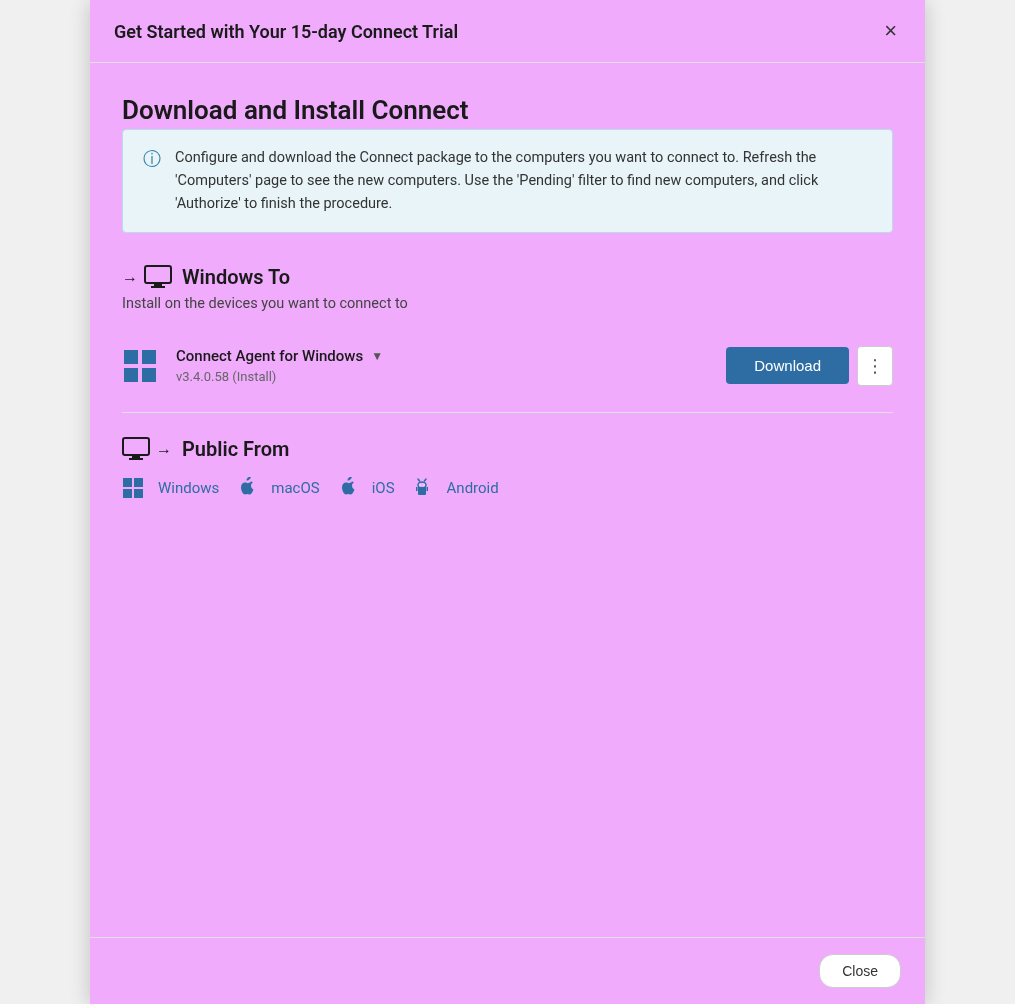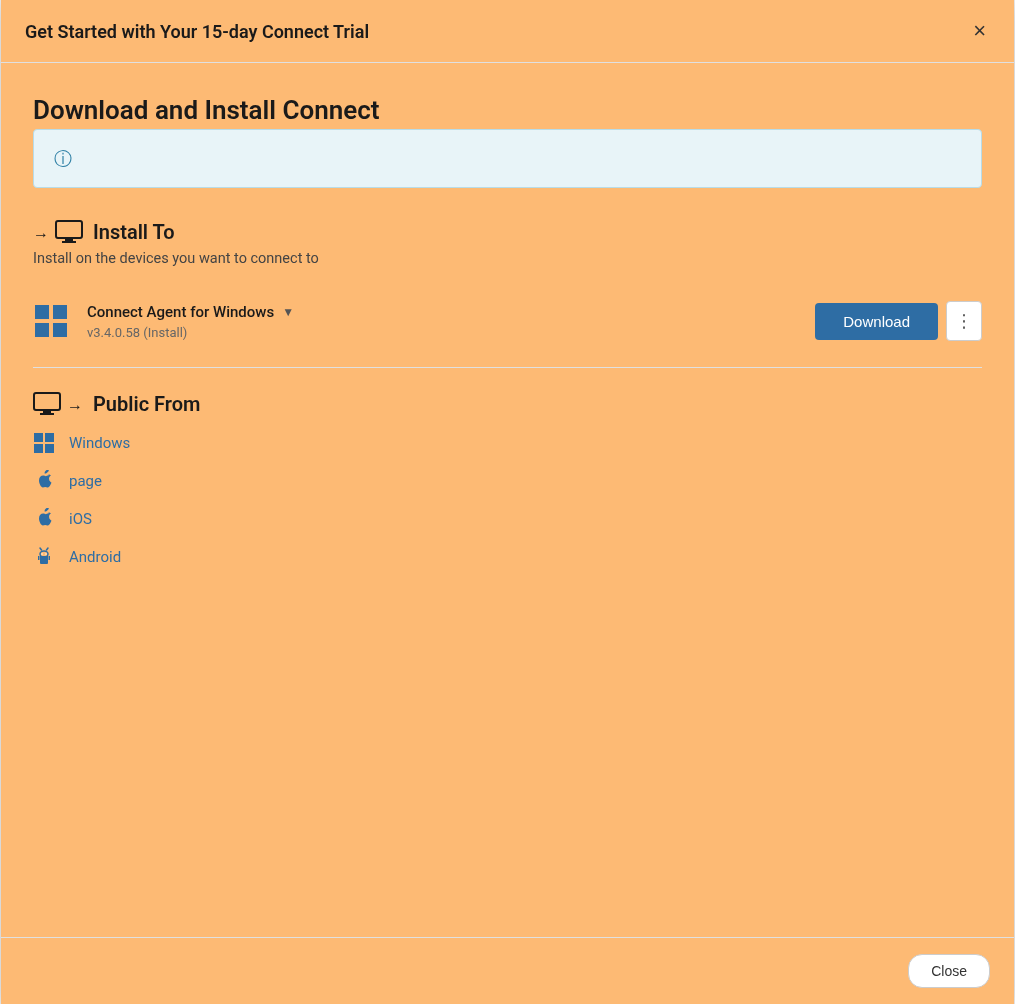--- a/index.html
+++ b/index.html
@@ -5,22 +5,22 @@
     * { box-sizing: border-box; margin: 0; padding: 0; }
     body {
       font-family: -apple-system, BlinkMacSystemFont, 'Segoe UI', Roboto, sans-serif;
       background: #f0f0f0;
       display: flex;
       align-items: center;
       justify-content: center;
       min-height: 100vh;
     }
     .dialog {
-      background: #fdba74;
-      width: 1013px;
+      background: #f0abfc;
+      width: 835px;
       min-height: 1004px;
       position: relative;
       display: flex;
       flex-direction: column;
       box-shadow: 0 2px 20px rgba(0,0,0,0.2);
     }
     .dialog-header {
       display: flex;
       align-items: center;
       justify-content: space-between;
@@ -150,21 +150,21 @@
       border-top: 1px solid #e0e0e0;
       margin: 12px 0 24px;
     }
     .connect-from-section {
       margin-top: 8px;
     }
     .platform-list {
       list-style: none;
       margin-top: 16px;
       display: flex;
-      flex-direction: column;
+      flex-direction: row;
       gap: 16px;
     }
     .platform-item {
       display: flex;
       align-items: center;
       gap: 14px;
     }
     .platform-link {
       color: #2e6da4;
       font-size: 15px;
@@ -209,34 +209,35 @@
     <span class="dialog-header-title">Get Started with Your 15-day Connect Trial</span>
     <button class="close-icon-btn">×</button>
   </div>
 
   <div class="dialog-body">
 
     <h2 class="section-main-title">Download and Install Connect</h2>
 
     <div class="info-banner">
       <span class="info-icon">ⓘ</span>
+      <span class="info-text">Configure and download the Connect package to the computers you want to connect to. Refresh the 'Computers' page to see the new computers. Use the 'Pending' filter to find new computers, and click 'Authorize' to finish the procedure.</span>
     </div>
 
     <div>
       <div class="section-heading">
         <span class="section-icon">
 
           <span style="font-size:16px; margin-right:2px;">→</span>
           <svg width="28" height="24" viewBox="0 0 28 24">
             <rect x="1" y="1" width="26" height="17" rx="2" ry="2" fill="none" stroke="#1a1a1a" stroke-width="2"></rect>
             <rect x="10" y="18" width="8" height="3" fill="#1a1a1a"></rect>
             <rect x="7" y="21" width="14" height="2" fill="#1a1a1a"></rect>
           </svg>
         </span>
-        <span>Install To</span>
+        <span>Windows To</span>
       </div>
       <p class="section-subtitle">Install on the devices you want to connect to</p>
 
       <div class="agent-row">
 
         <div class="winlogo-container">
           <svg width="36" height="36" viewBox="0 0 36 36">
             <rect x="2" y="2" width="14" height="14" fill="#2e6da4"></rect>
             <rect x="20" y="2" width="14" height="14" fill="#2e6da4"></rect>
             <rect x="2" y="20" width="14" height="14" fill="#2e6da4"></rect>
@@ -287,21 +288,21 @@
           </div>
           <a class="platform-link">Windows</a>
         </li>
 
         <li class="platform-item">
           <div class="platform-icon">
             <svg width="22" height="22" viewBox="0 0 22 22" fill="#2e6da4">
               <path d="M15.5 5.5c-1.2 0-2.1.7-2.7.7-.6 0-1.6-.7-2.7-.7-2.1.1-4.1 1.7-4.1 5 0 3.2 2.2 7 3.9 7 .8 0 1.4-.5 2.3-.5s1.4.5 2.3.5c1.7 0 3.6-3.5 3.9-5.1-.1 0-2.4-1-2.4-3.6 0-2.2 1.8-3.2 1.9-3.3-.9-1.3-2.4-1-2.4-1zm-.8-3.5c-.8 1-2.1 1.7-3.1 1.6-.2-1 .4-2.1 1.1-2.8.8-.8 2.1-1.4 3.1-1.4.1 1.1-.3 2.2-1.1 2.6z"></path>
             </svg>
           </div>
-          <a class="platform-link">page</a>
+          <a class="platform-link">macOS</a>
         </li>
 
         <li class="platform-item">
           <div class="platform-icon">
             <svg width="22" height="22" viewBox="0 0 22 22" fill="#2e6da4">
               <path d="M15.5 5.5c-1.2 0-2.1.7-2.7.7-.6 0-1.6-.7-2.7-.7-2.1.1-4.1 1.7-4.1 5 0 3.2 2.2 7 3.9 7 .8 0 1.4-.5 2.3-.5s1.4.5 2.3.5c1.7 0 3.6-3.5 3.9-5.1-.1 0-2.4-1-2.4-3.6 0-2.2 1.8-3.2 1.9-3.3-.9-1.3-2.4-1-2.4-1zm-.8-3.5c-.8 1-2.1 1.7-3.1 1.6-.2-1 .4-2.1 1.1-2.8.8-.8 2.1-1.4 3.1-1.4.1 1.1-.3 2.2-1.1 2.6z"></path>
             </svg>
           </div>
           <a class="platform-link">iOS</a>
         </li>

